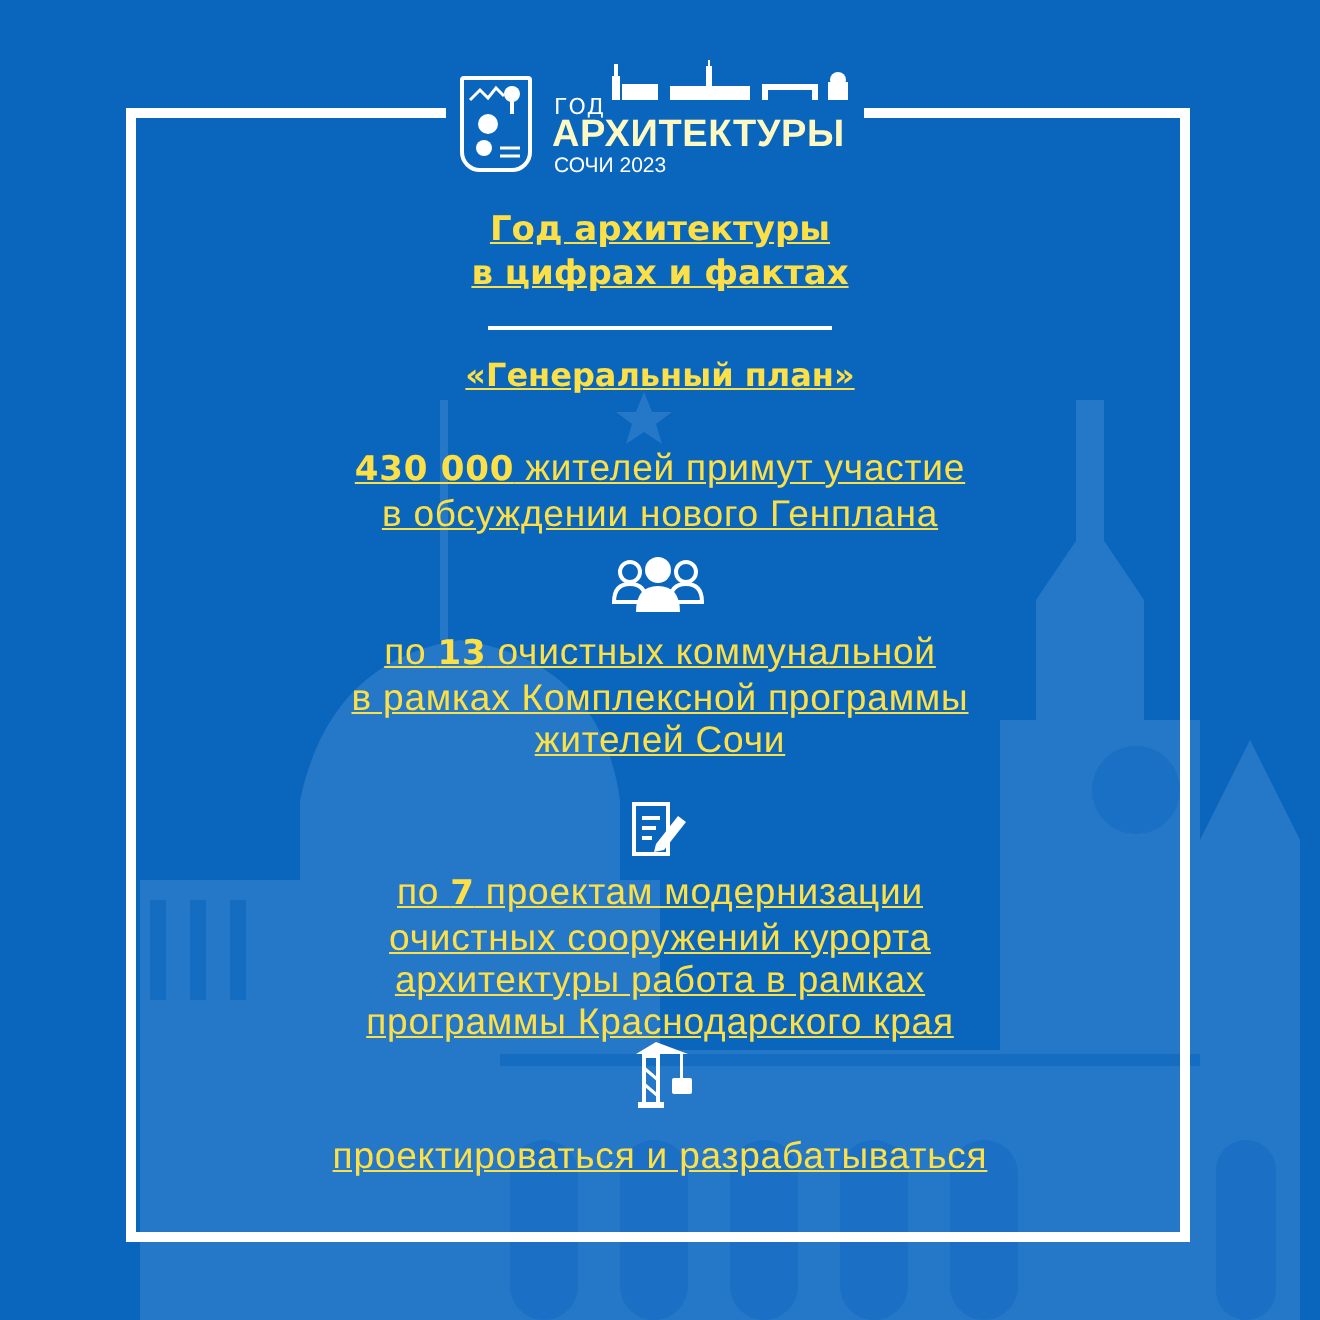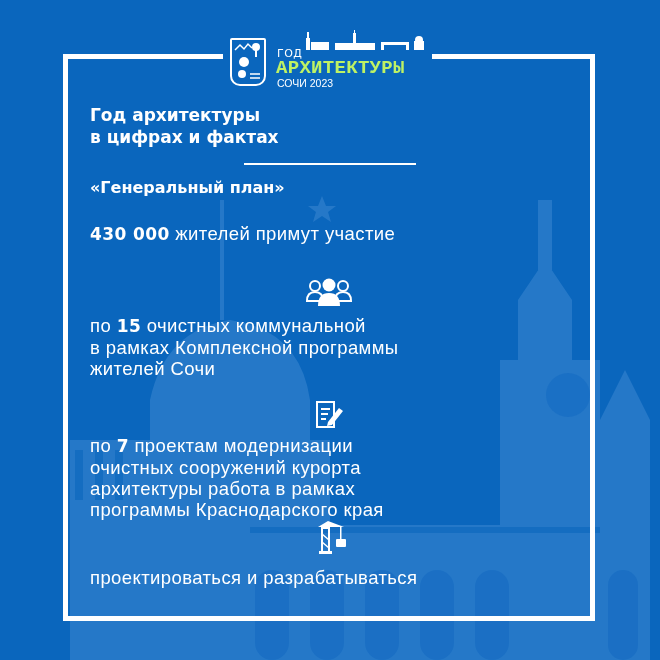--- a/index.html
+++ b/index.html
@@ -4,24 +4,24 @@
 <style>
   html, body { margin:0; padding:0; }
   body { width:660px; height:660px; overflow:hidden; background:#0a66bd; position:relative; font-family:"DejaVu Sans", sans-serif; }
   .bg { position:absolute; inset:0; }
   .frame { position:absolute; left:63px; top:54px; width:522px; height:562px; border:5px solid #ffffff; border-top:none; box-sizing:content-box; }
   .frame-top-l { position:absolute; left:63px; top:54px; width:160px; height:5px; background:#fff; }
   .frame-top-r { position:absolute; left:432px; top:54px; width:158px; height:5px; background:#fff; }
   .logo { position:absolute; left:228px; top:30px; width:200px; height:64px; }
   .logo .emblem { position:absolute; left:2px; top:8px; width:36px; height:48px; border:2px solid #fff; border-radius:2px 2px 10px 10px; box-sizing:border-box; }
   .logo .god { position:absolute; left:49px; top:17px; font-size:11px; color:#fff; letter-spacing:0.5px; }
-  .logo .arch { position:absolute; left:48px; top:27px; font-size:19px; font-weight:bold; color:#bef264; letter-spacing:0.3px; font-family:Liberation Mono, monospace; }
+  .logo .arch { position:absolute; left:48px; top:27px; font-size:19px; font-weight:bold; color:#fef9c3; letter-spacing:0.3px; font-family:Liberation Sans, sans-serif; }
   .logo .sochi { position:absolute; left:49px; top:47px; font-size:10.5px; color:#fff; font-family:"Liberation Sans", sans-serif; }
   .logo svg.skyline { position:absolute; left:75px; top:0; }
-  .content { position:absolute; left:90px; width:480px; text-align:left; color:#ffffff; }
+  .content { position:absolute; left:90px; width:480px; text-align:center; color:#fde047;text-decoration:underline; }
   .title { top:104px; font-family:"DejaVu Sans", sans-serif; font-weight:bold; font-size:17px; line-height:22px; }
   .divider { position:absolute; left:244px; top:163px; width:172px; height:2px; background:#fff; }
   .subtitle { top:178px; font-weight:bold; font-size:16px; line-height:20px; }
   .fact { font-family:"Liberation Sans", sans-serif; font-size:18.5px; line-height:21px; letter-spacing:0.4px; }
   .fact b { font-family:"DejaVu Sans", sans-serif; font-weight:bold; font-size:17px; }
   .icon { position:absolute; }
 </style>
 </head>
 <body>
 
@@ -93,34 +93,35 @@
 
 <div class="content title">
   <div>Год архитектуры</div>
   <div>в цифрах и фактах</div>
 </div>
 <div class="divider"></div>
 <div class="content subtitle">«Генеральный план»</div>
 
 <div class="content fact" style="top:223px;">
   <div><b>430 000</b><span> жителей примут участие</span></div>
+  <div>в обсуждении нового Генплана</div>
 </div>
 <svg class="icon" style="left:306px;top:277px;" width="46" height="30" viewBox="0 0 46 30">
   <g fill="none" stroke="#fff" stroke-width="2">
     <circle cx="9" cy="9" r="5"></circle>
       <path d="M1 24 Q1 15 9 15 Q17 15 17 24 Z"></path>
     <circle cx="37" cy="9" r="5"></circle>
       <path d="M29 24 Q29 15 37 15 Q45 15 45 24 Z"></path>
   </g>
   <circle cx="23" cy="8" r="6.5" fill="#fff"></circle>
   <path d="M12 29 Q12 16 23 16 Q34 16 34 29 Z" fill="#fff"></path>
 </svg>
 
 <div class="content fact" style="top:315px;">
-  <div><span>по </span><b>15</b><span> очистных коммунальной</span></div>
+  <div><span>по </span><b>13</b><span> очистных коммунальной</span></div>
   <div>в рамках Комплексной программы</div>
   <div>жителей Сочи</div>
 </div>
 <svg class="icon" style="left:314px;top:400px;" width="30" height="30" viewBox="0 0 30 30">
   <g fill="none" stroke="#fff" stroke-width="2">
     <path d="M3 2 H20 V27 H3 Z"></path>
     <path d="M7 9 h9 M7 14 h7 M7 19 h5"></path>
   </g>
   <path d="M14 22 L25 8 L29 11 L18 25 L13 26 Z" fill="#fff"></path>
 </svg>

